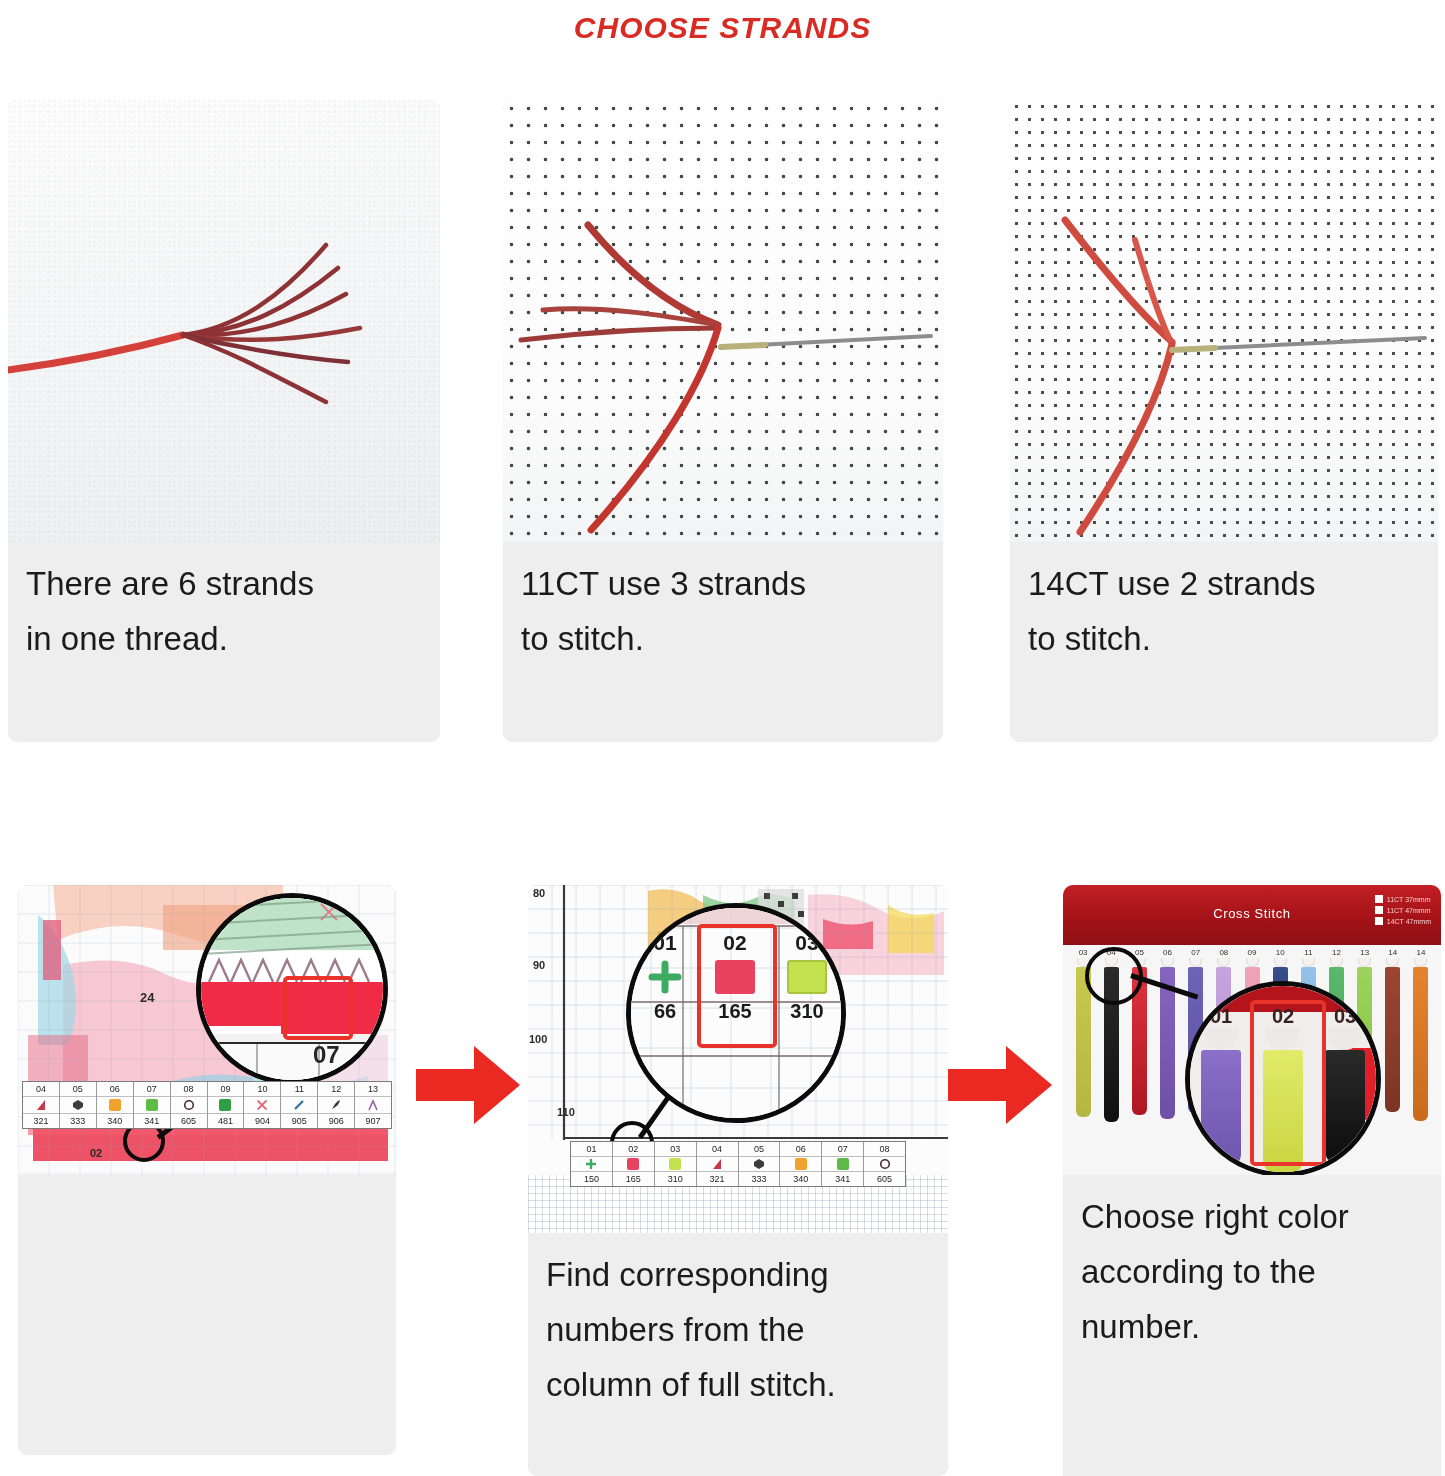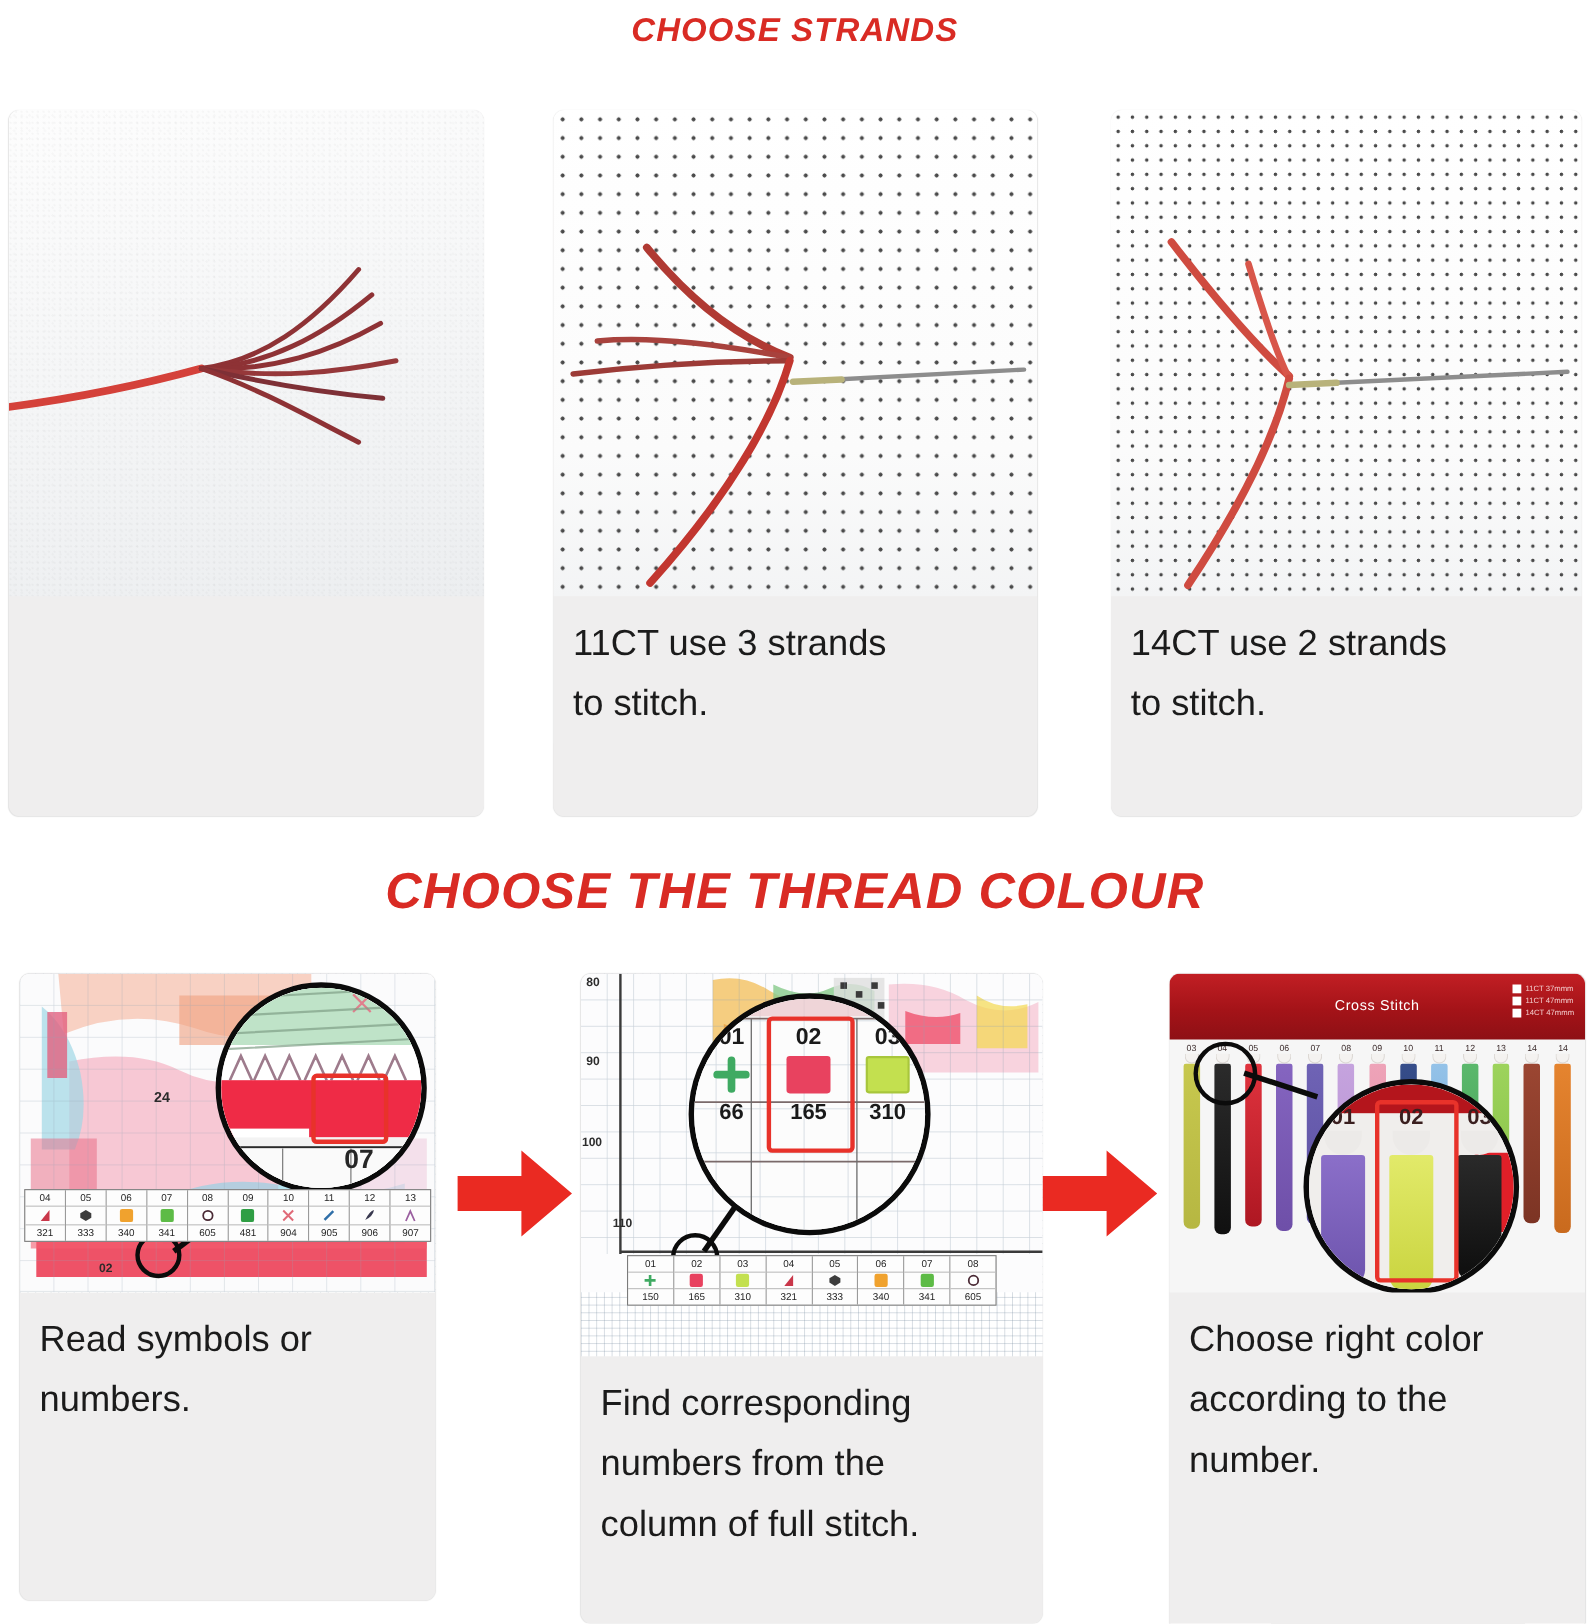--- a/index.html
+++ b/index.html
@@ -161,20 +161,22 @@
           <path d="M0 270 C60 262 120 250 175 235" stroke="#d4413a" stroke-width="7"></path>
           <path d="M175 235 C230 228 275 195 318 145" stroke="#8e3235" stroke-width="4.5"></path>
           <path d="M175 235 C235 233 285 205 330 168" stroke="#8e3235" stroke-width="4.5"></path>
           <path d="M175 235 C240 238 292 220 338 194" stroke="#8e3235" stroke-width="4.5"></path>
           <path d="M175 235 C245 245 300 238 352 228" stroke="#96383a" stroke-width="4.5"></path>
           <path d="M175 235 C240 250 295 258 340 262" stroke="#7e3036" stroke-width="4.5"></path>
           <path d="M175 235 C232 255 278 282 318 302" stroke="#8e3235" stroke-width="4.5"></path>
         </g>
       </svg>
     </div>
+    <div class="caption">There are 6 strands
+in one thread.</div>
   </div>
 
   <div class="card" style="left:503px; top:100px; width:440px; height:642px;">
     <div class="photo aida" style="height:442px;">
       <svg width="440" height="442" viewBox="0 0 440 442">
         <g fill="none" stroke-linecap="round">
           <path d="M85 125 C130 180 175 210 215 225" stroke="#b03a33" stroke-width="7"></path>
           <path d="M40 210 C95 205 160 215 215 225" stroke="#a8423d" stroke-width="5"></path>
           <path d="M18 240 C85 232 160 228 215 228" stroke="#9c3b37" stroke-width="5"></path>
           <path d="M215 228 C200 280 160 350 88 430" stroke="#c2362f" stroke-width="7"></path>
@@ -196,21 +198,20 @@
           <path d="M162 244 C150 295 118 360 70 432" stroke="#cf4b40" stroke-width="7"></path>
           <path d="M162 250 L415 238" stroke="#8d8d8d" stroke-width="4"></path>
           <path d="M162 250 L205 248" stroke="#b8b27a" stroke-width="6"></path>
         </g>
       </svg>
     </div>
     <div class="caption">14CT use 2 strands
 to stitch.</div>
   </div>
 
-  <div id="title-colour" class="section-title">CHOOSE THE THREAD COLOUR</div>
 
   <div class="card" style="left:18px; top:885px; width:378px; height:570px;">
     <div class="photo chartbg" style="height:290px;">
       <svg width="378" height="290" viewBox="0 0 378 290">
         <rect x="0" y="0" width="378" height="290" fill="#fbfbfc"></rect>
 
         <path d="M40 55 q60 -25 120 -5 q55 20 105 -10 l0 -40 l-230 0 z" fill="#f7c9b8" opacity=".85"></path>
         <rect x="145" y="20" width="120" height="45" fill="#f0a07e" opacity=".6"></rect>
         <path d="M45 80 q60 -12 100 8 q40 20 90 5 l0 120 l-190 0 z" fill="#f6c2cf" opacity=".9"></path>
         <path d="M20 30 q25 20 35 60 q8 40 -5 70 l-30 0 z" fill="#9fd7e6" opacity=".7"></path>
@@ -343,22 +344,20 @@
           <div class="lnum">13</div>
           <div class="lsym">
             <svg width="12" height="12" viewBox="0 0 12 12">
                 <path d="M2 11 L6 2 L10 11" stroke="#9b5fa0" stroke-width="1.6" fill="none"></path>
               </svg>
           </div>
           <div class="lcode">907</div>
         </div>
       </div>
     </div>
-    <div class="caption">Read symbols or
-numbers.</div>
   </div>
 
   <div class="arrow" style="left:412px; top:1042px;">
     <svg width="112" height="86" viewBox="0 0 112 86">
       <path d="M4 27 H62 V4 L108 43 L62 82 V59 H4 Z" fill="#ea2a22"></path>
     </svg>
   </div>
 
   <div class="card" style="left:528px; top:885px; width:420px; height:591px;">
     <div class="photo chartbg" style="height:348px;">

